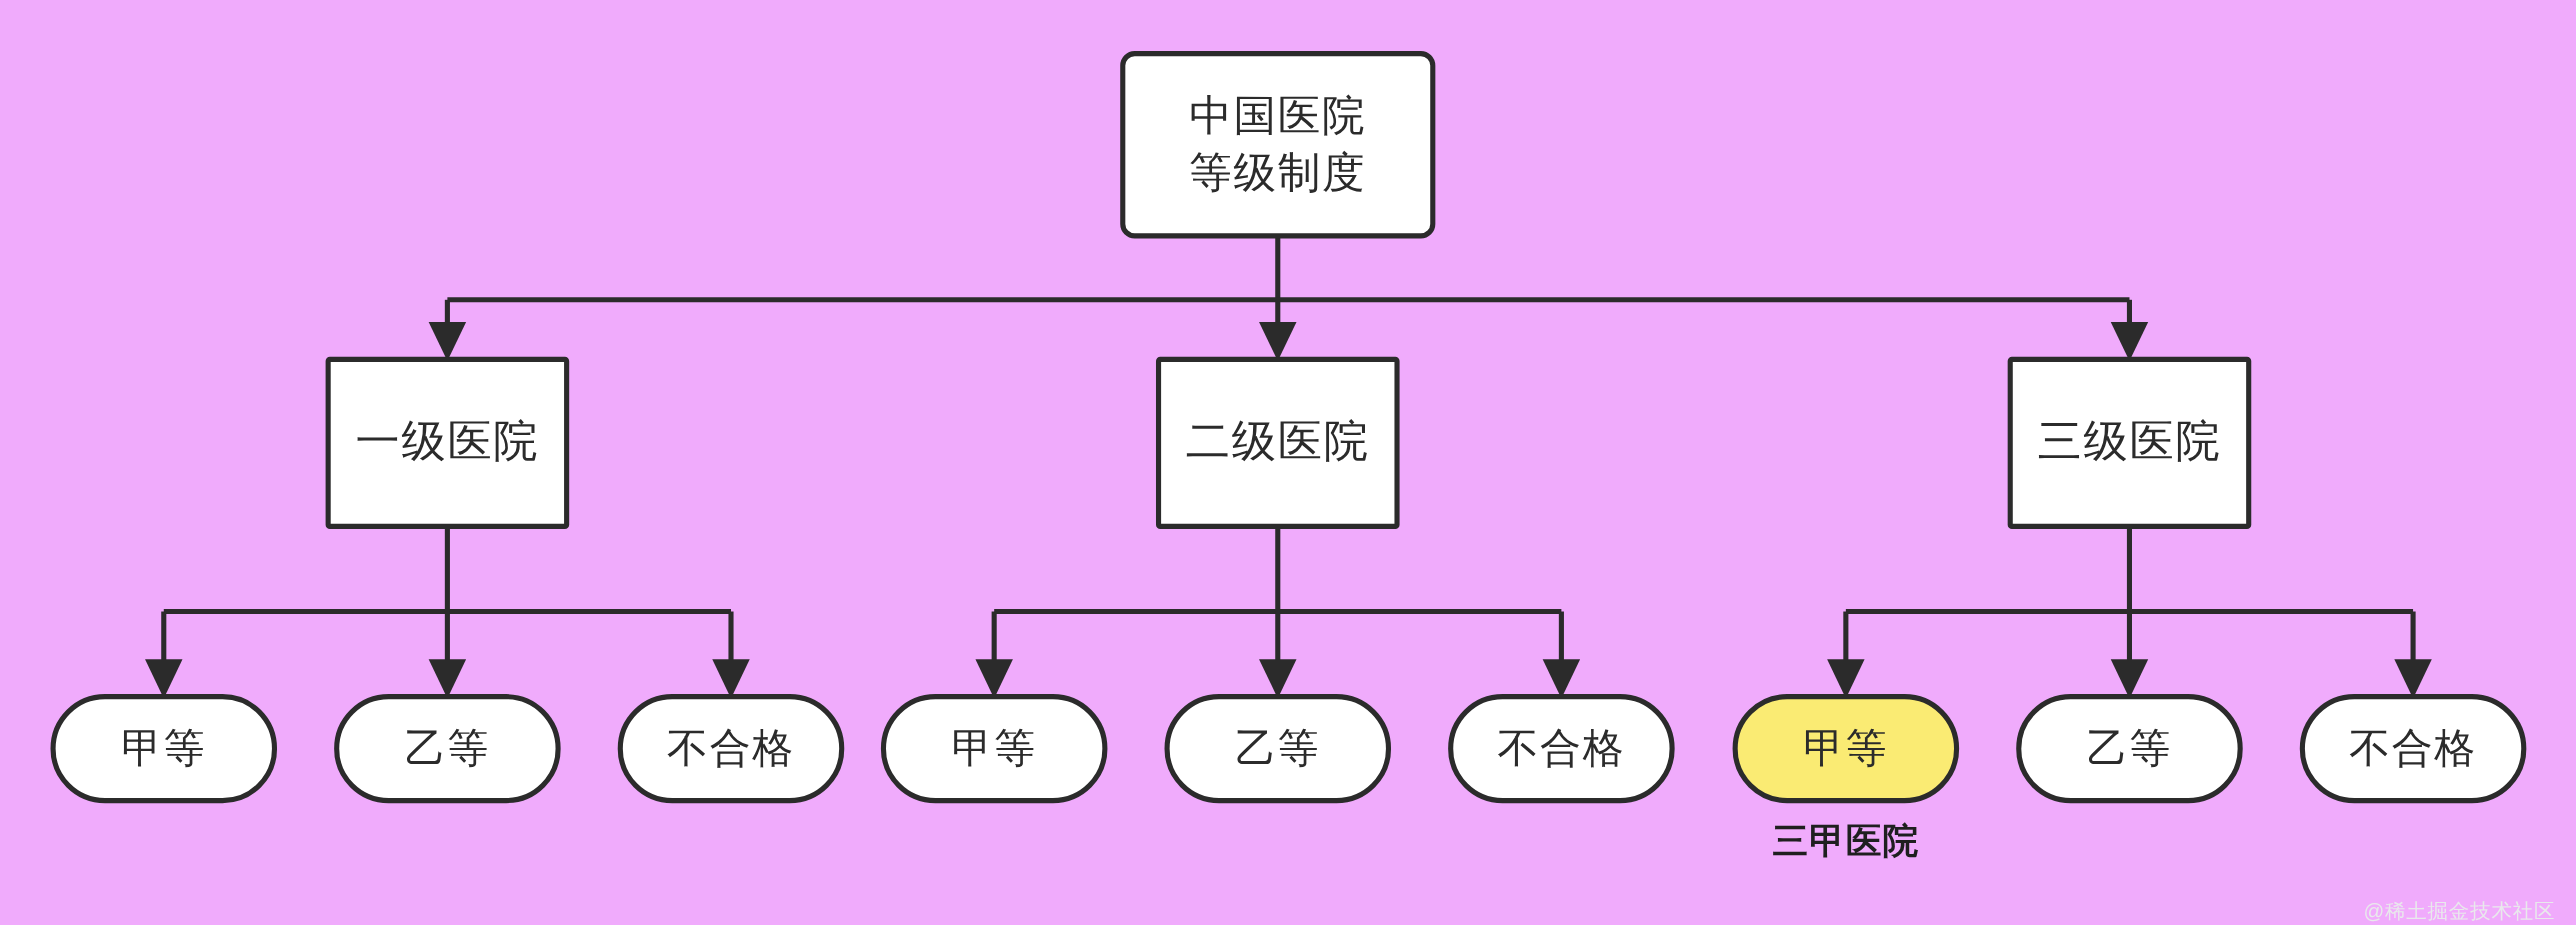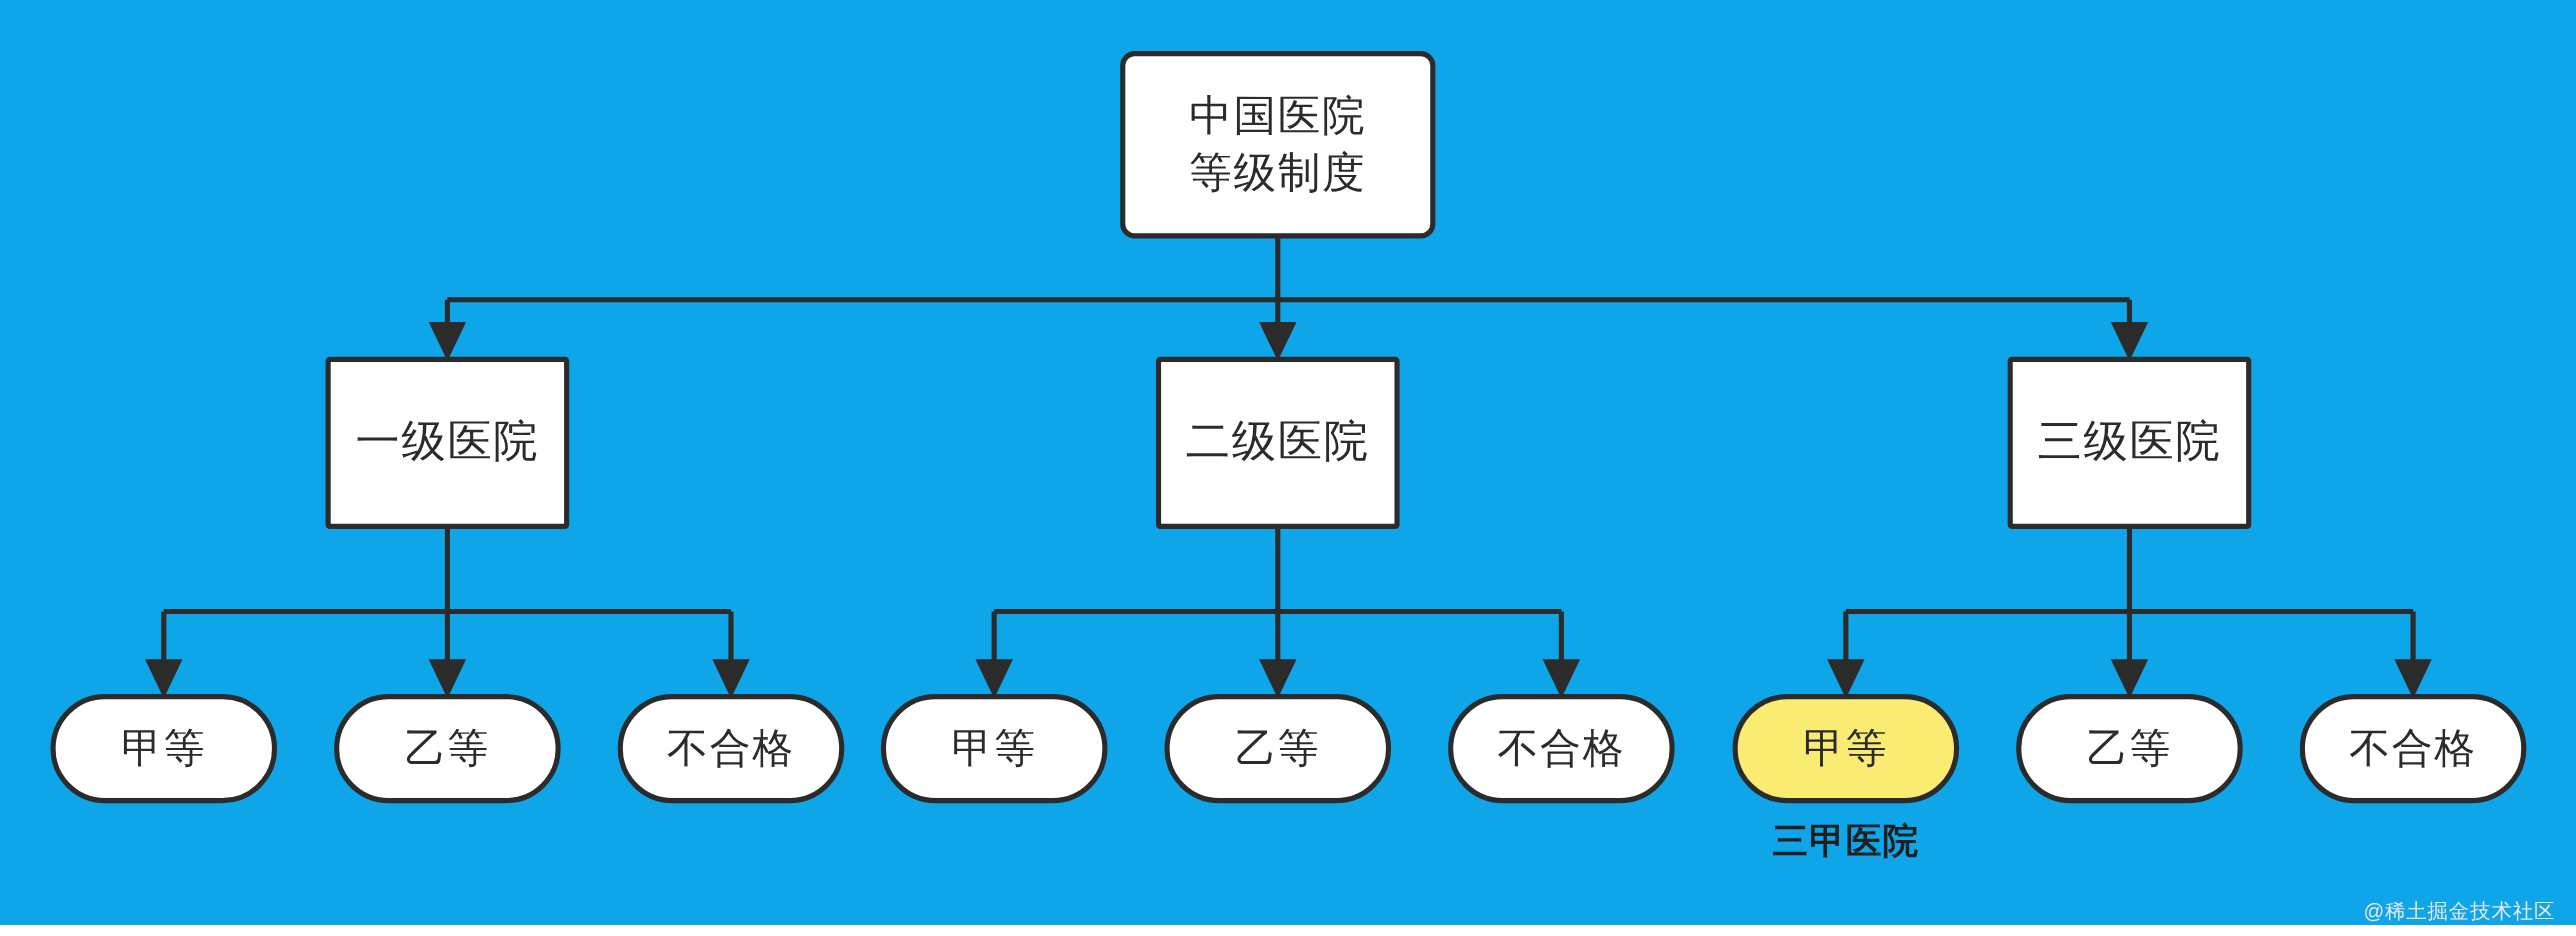--- a/index.html
+++ b/index.html
@@ -12,21 +12,21 @@
     width: 2576px;
     height: 936px;
     overflow: hidden;
     font-family: "Liberation Sans", "DejaVu Sans", sans-serif;
     -webkit-font-smoothing: antialiased;
   }
   #diagram-root {
     position: relative;
     width: 2576px;
     height: 925px;
-    background: #0ea5e9;
+    background: #f0abfc;
   }
   #diagram-svg {
     position: absolute;
     inset: 0;
     width: 2576px;
     height: 936px;
     display: block;
   }
   .node-shape {
     fill: #ffffff;

